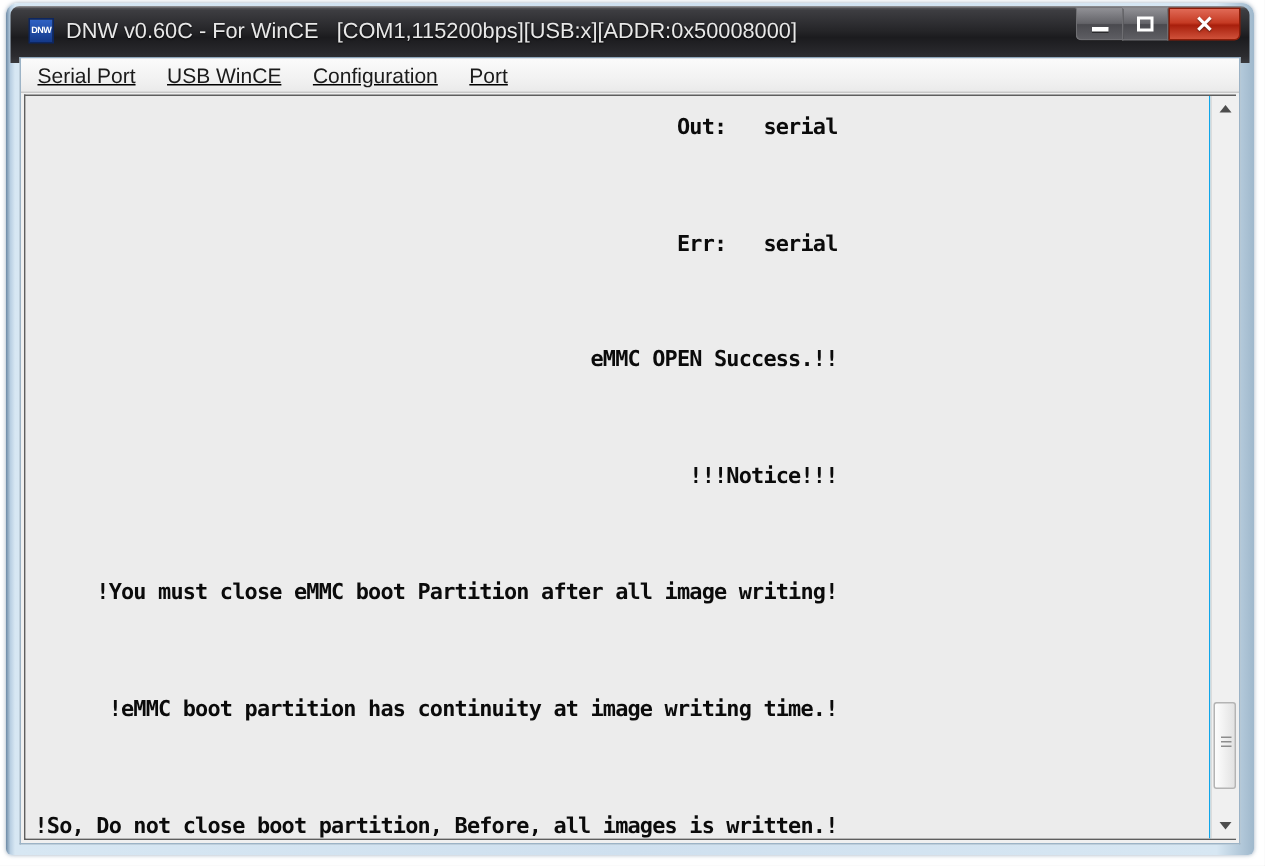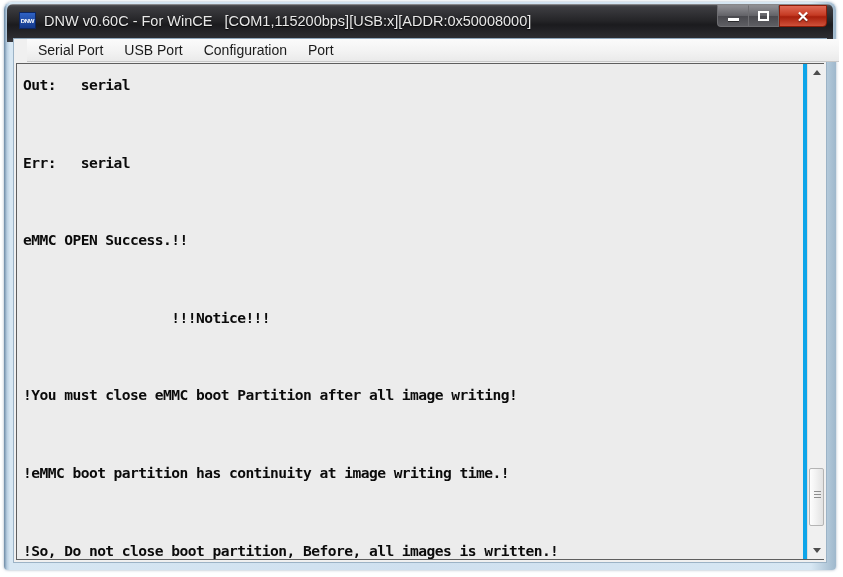--- a/index.html
+++ b/index.html
@@ -148,30 +148,31 @@
     height: 525px;
     background: #f0f0f0;
     border: 1px solid #9cb3c6;
     border-top: 1px solid #8fa8bd;
     box-sizing: border-box;
   }
 
   
   #menu-bar {
     position: absolute;
-    left: 13px;
+    left: 0;
     top: 0;
     width: 100%;
     height: 23px;
     background: linear-gradient(to bottom, #fbfbfb 0%, #f2f2f2 60%, #eaeaea 100%);
     border-bottom: 1px solid #c8c8c8;
     box-sizing: border-box;
     display: flex;
     align-items: center;
     padding-left: 9px;
+    text-decoration: underline;
   }
   .menu-item {
     font-size: 14px;
     color: #1b1b1b;
     font-family: "Liberation Sans", sans-serif;
     margin-right: 17px;
     padding: 1px 2px;
     white-space: pre;
     line-height: 17px;
   }
@@ -188,22 +189,23 @@
     box-sizing: border-box;
     background: #ececec;
     overflow: hidden;
   }
   #terminal-inner {
     position: absolute;
     left: 0; top: 0;
     width: 790px;
     height: 100%;
     background: #ececec;
-    border-right: 4px solid #0ea5e9;
-    box-sizing: border-box;
+    border-right: 1px solid #0ea5e9;
+    box-sizing: border-box;
+    text-align: right;
   }
   #terminal-text {
     position: absolute;
     left: 6px;
     top: 2px;
     font-family: "DejaVu Sans Mono", monospace;
     font-weight: bold;
     font-size: 14.6px;
     line-height: 38.8px;
     color: #0b0b0b;
@@ -296,21 +298,21 @@
       <div class="win-btn close">
         <div class="close-glyph">✕</div>
       </div>
     </div>
   </div>
 
   <div id="client-area">
 
     <div id="menu-bar">
       <div class="menu-item">Serial Port</div>
-      <div class="menu-item">USB Port</div>
+      <div class="menu-item">USB WinCE</div>
       <div class="menu-item">Configuration</div>
       <div class="menu-item">Port</div>
     </div>
 
     <div id="terminal-wrap">
       <div id="terminal-inner">
         <div id="terminal-text"><div class="term-line">Out:   serial</div><div class="term-line"></div><div class="term-line">Err:   serial</div><div class="term-line"></div><div class="term-line">eMMC OPEN Success.!!</div><div class="term-line"></div><div class="term-line">                  !!!Notice!!!</div><div class="term-line"></div><div class="term-line">!You must close eMMC boot Partition after all image writing!</div><div class="term-line"></div><div class="term-line">!eMMC boot partition has continuity at image writing time.!</div><div class="term-line"></div><div class="term-line">!So, Do not close boot partition, Before, all images is written.!</div></div>
       </div>
 
       <div id="v-scrollbar">

